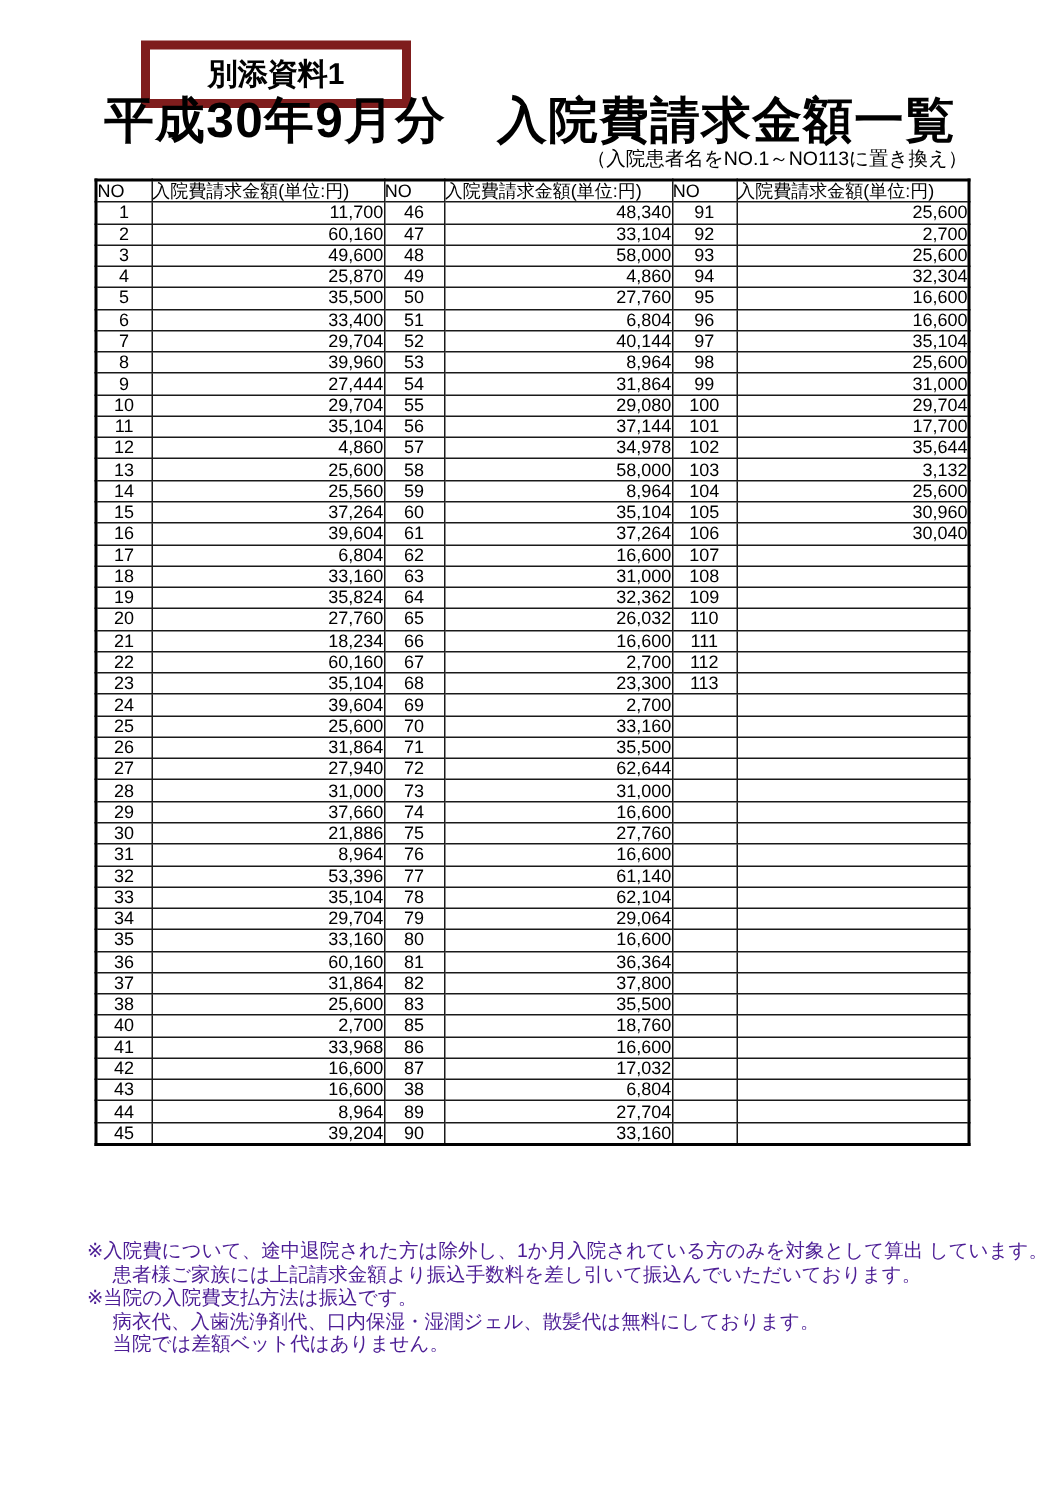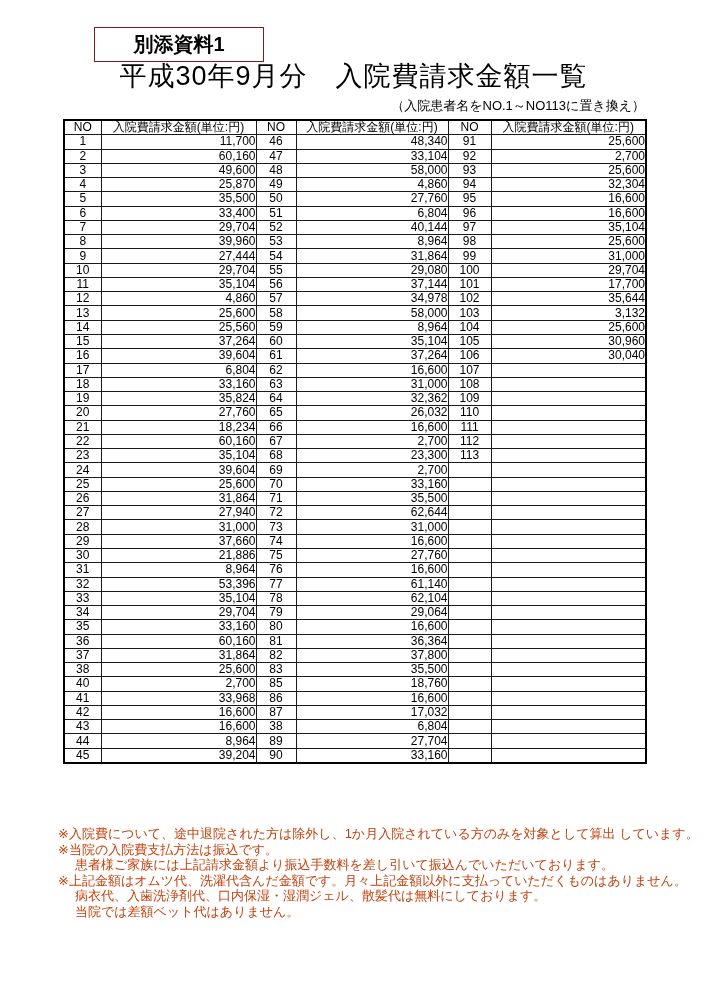--- a/index.html
+++ b/index.html
@@ -7,28 +7,28 @@
     position:relative;
     width:707px; height:1000px;
     background:#ffffff;
     font-family:"Liberation Sans","DejaVu Sans",sans-serif;
     color:#111;
     overflow:hidden;
   }
   .tag-box {
     position:absolute; left:94px; top:27px;
     width:168px; height:33px;
-    border:1px solid #7f1d1d;
+    border:6px solid #7f1d1d;
     display:flex; align-items:center; justify-content:center;
     font-size:20px; font-weight:bold; color:#000;
   }
   .doc-title {
     position:absolute; top:58px; left:0; width:100%;
     text-align:center;
-    font-size:27px; font-weight:normal; color:#000;
+    font-size:33px; font-weight:bold; color:#000;
     letter-spacing:1px;
     white-space:pre;
   }
   .doc-subtitle {
     position:absolute; top:97px; right:62px;
     font-size:13px; color:#000;margin-left:29px;
   }
   table.billing {
     position:absolute; top:119px; left:63px;
     width:582px;
@@ -40,29 +40,29 @@
   }
   table.billing th, table.billing td {
     border:1px solid #1a1a1a;
     height:13.28px;
     padding:0;
     line-height:13px;
     vertical-align:middle;
     overflow:hidden;
     white-space:nowrap;
   }
-  table.billing th { font-weight:normal; text-align:center; }
+  table.billing th { font-weight:normal; text-align:left; }
   td.no-cell { text-align:center; }
   td.amt-cell { text-align:right; padding-right:6px; }
   col.c-no1 { width:37px; }  col.c-amt1 { width:155px; }
   col.c-no2 { width:40px; }  col.c-amt2 { width:152px; }
   col.c-no3 { width:43px; }  col.c-amt3 { width:155px; }
   .notes {
     position:absolute; top:826px; left:58px; right:10px;
-    font-size:13px; line-height:15.6px; color:#c2410c;
+    font-size:13px; line-height:15.6px; color:#4c1d95;
   }
   .note-line { white-space:nowrap; }
   .note-line.indent { padding-left:17px; }
 </style>
 </head>
 <body>
 
 <div class="page">
 
   <div class="tag-box">
@@ -443,20 +443,19 @@
           <td class="no-cell">90</td>
           <td class="amt-cell">33,160</td>
           <td class="no-cell"></td>
           <td class="amt-cell"></td>
         </tr>
       </tbody>
   </table>
 
   <div class="notes">
       <div class="note-line">※入院費について、途中退院された方は除外し、1か月入院されている方のみを対象として算出 しています。</div>
+      <div class="note-line indent">患者様ご家族には上記請求金額より振込手数料を差し引いて振込んでいただいております。</div>
       <div class="note-line">※当院の入院費支払方法は振込です。</div>
-      <div class="note-line indent">患者様ご家族には上記請求金額より振込手数料を差し引いて振込んでいただいております。</div>
-      <div class="note-line">※上記金額はオムツ代、洗濯代含んだ金額です。月々上記金額以外に支払っていただくものはありません。</div>
       <div class="note-line indent">病衣代、入歯洗浄剤代、口内保湿・湿潤ジェル、散髪代は無料にしております。</div>
       <div class="note-line indent">当院では差額ベット代はありません。</div>
     </div>
 
 </div>
 
 </body></html>

